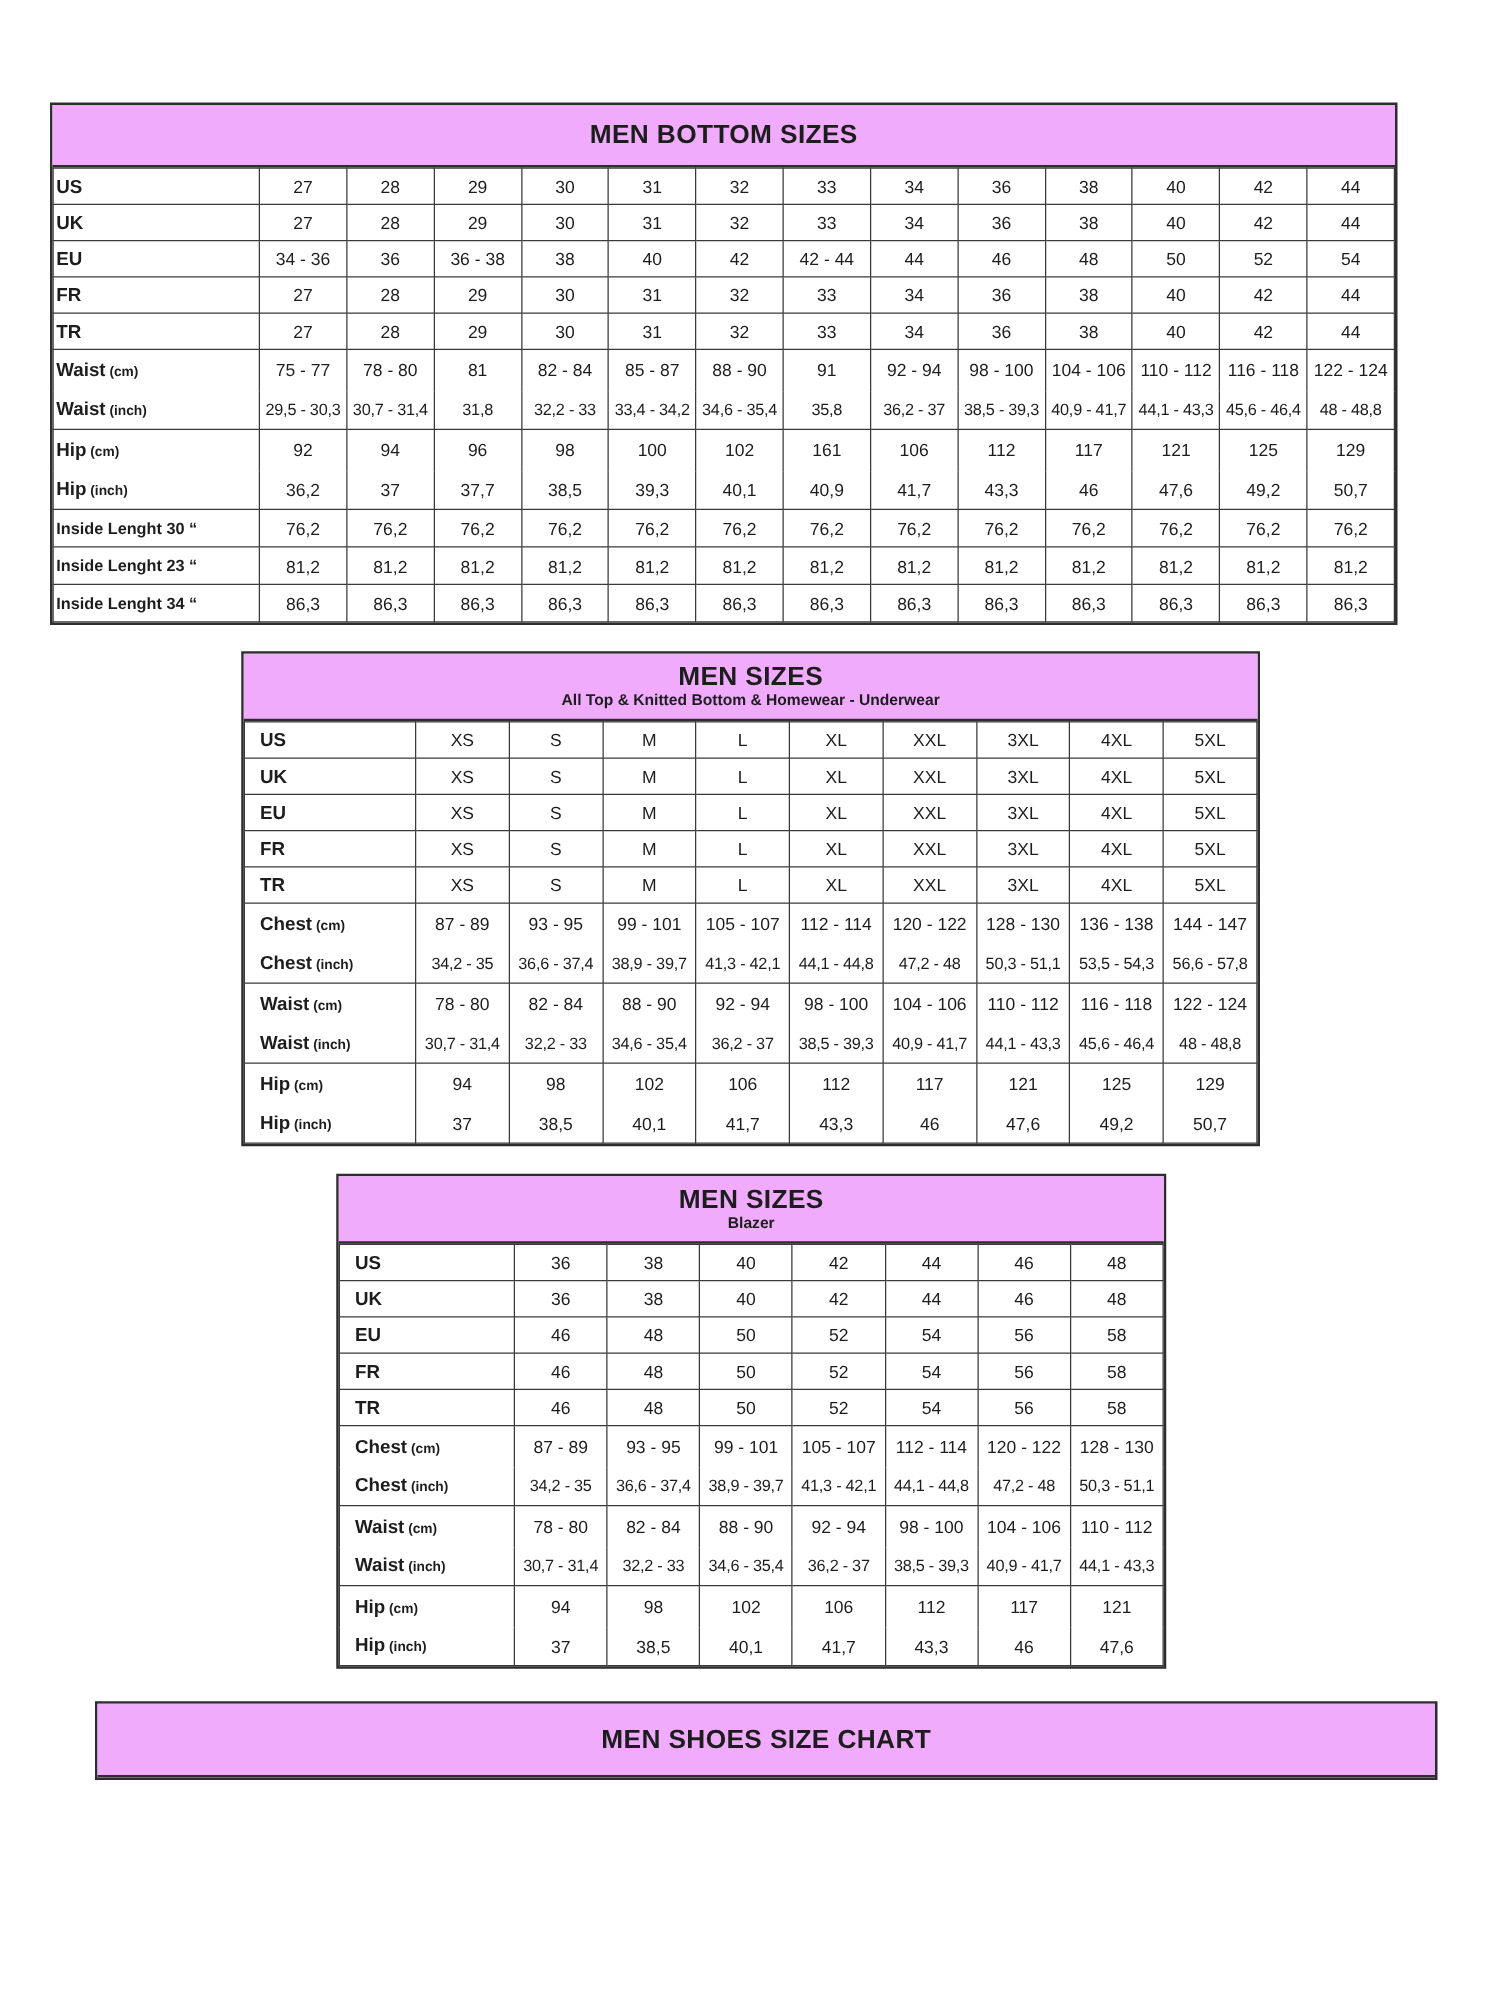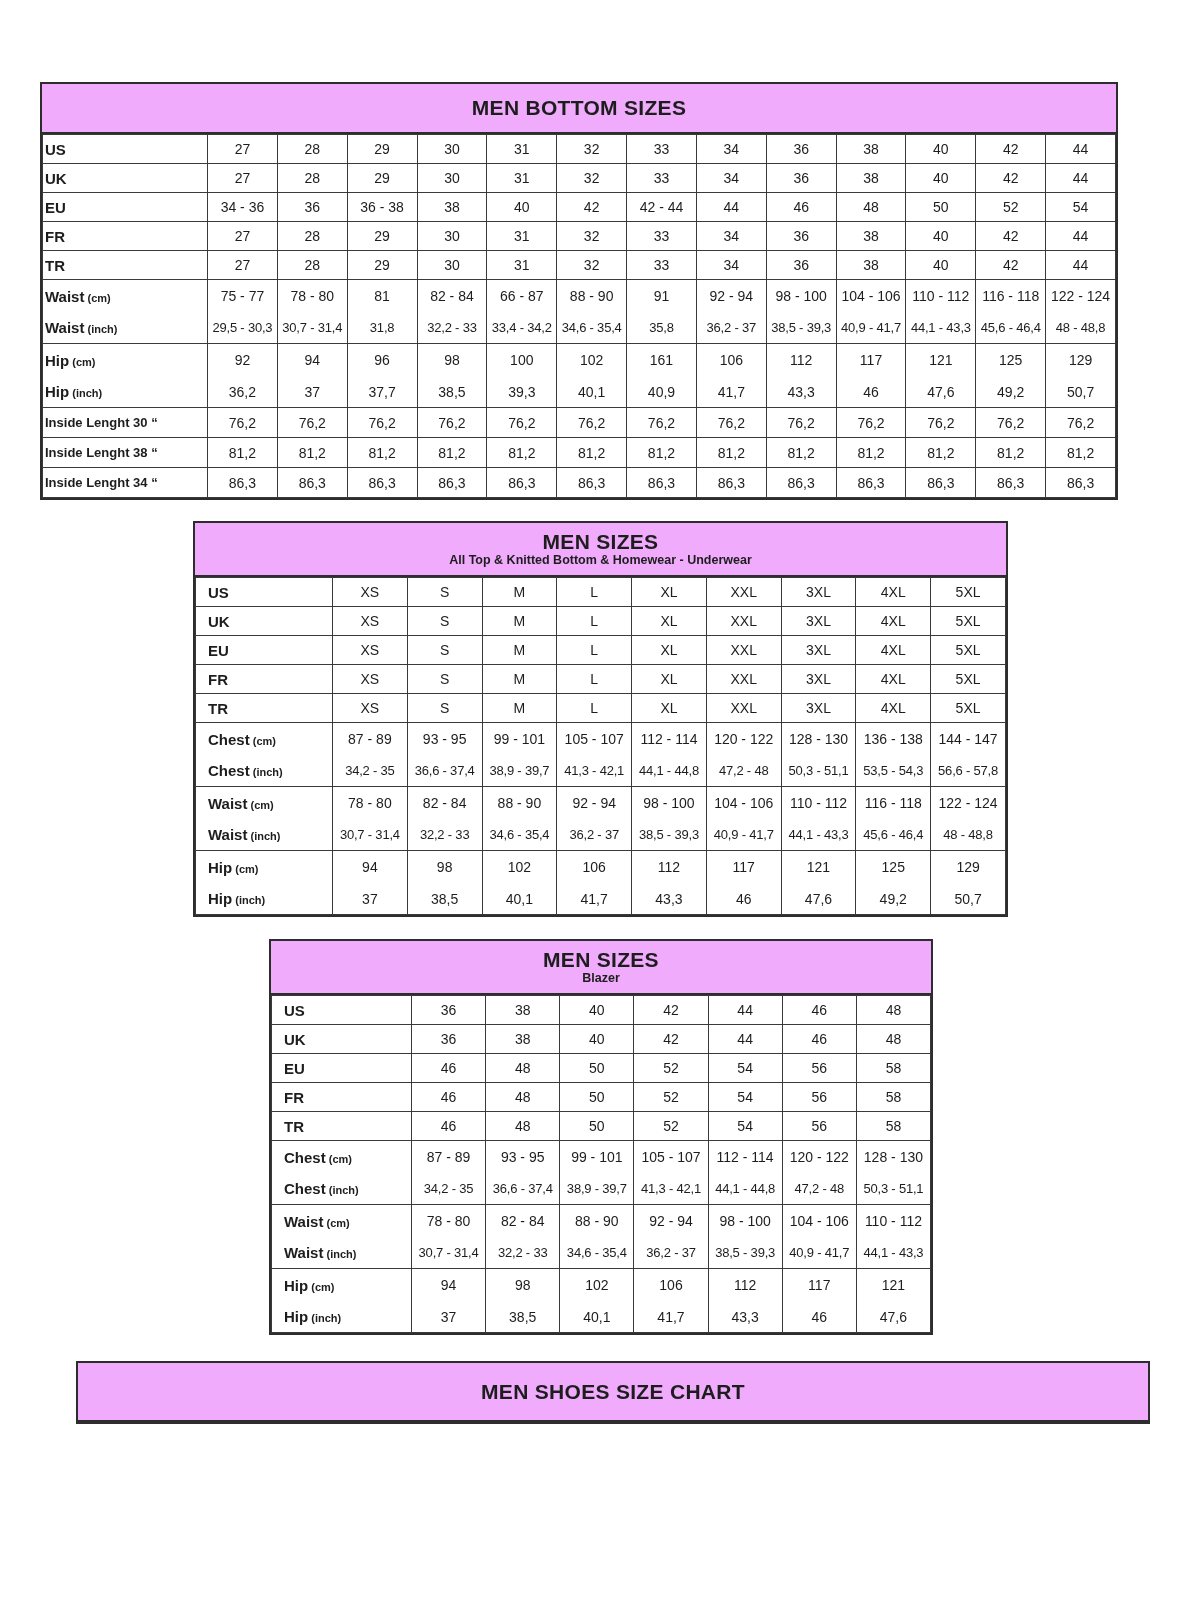--- a/index.html
+++ b/index.html
@@ -193,21 +193,21 @@
             <td class="value-cell">40</td>
             <td class="value-cell">42</td>
             <td class="value-cell">44</td>
           </tr>
           <tr class="group-start">
             <td class="label-cell"><span class="lbl">Waist</span><span class="unit">&nbsp;(cm)</span></td>
             <td class="value-cell">75 - 77</td>
             <td class="value-cell">78 - 80</td>
             <td class="value-cell">81</td>
             <td class="value-cell">82 - 84</td>
-            <td class="value-cell">66 - 87</td>
+            <td class="value-cell">85 - 87</td>
             <td class="value-cell">88 - 90</td>
             <td class="value-cell">91</td>
             <td class="value-cell">92 - 94</td>
             <td class="value-cell">98 - 100</td>
             <td class="value-cell">104 - 106</td>
             <td class="value-cell">110 - 112</td>
             <td class="value-cell">116 - 118</td>
             <td class="value-cell">122 - 124</td>
           </tr>
           <tr class="group-end small-values">
@@ -268,21 +268,21 @@
             <td class="value-cell">76,2</td>
             <td class="value-cell">76,2</td>
             <td class="value-cell">76,2</td>
             <td class="value-cell">76,2</td>
             <td class="value-cell">76,2</td>
             <td class="value-cell">76,2</td>
             <td class="value-cell">76,2</td>
             <td class="value-cell">76,2</td>
           </tr>
           <tr class="label-small">
-            <td class="label-cell"><span class="lbl">Inside Lenght 38 “</span></td>
+            <td class="label-cell"><span class="lbl">Inside Lenght 23 “</span></td>
             <td class="value-cell">81,2</td>
             <td class="value-cell">81,2</td>
             <td class="value-cell">81,2</td>
             <td class="value-cell">81,2</td>
             <td class="value-cell">81,2</td>
             <td class="value-cell">81,2</td>
             <td class="value-cell">81,2</td>
             <td class="value-cell">81,2</td>
             <td class="value-cell">81,2</td>
             <td class="value-cell">81,2</td>

